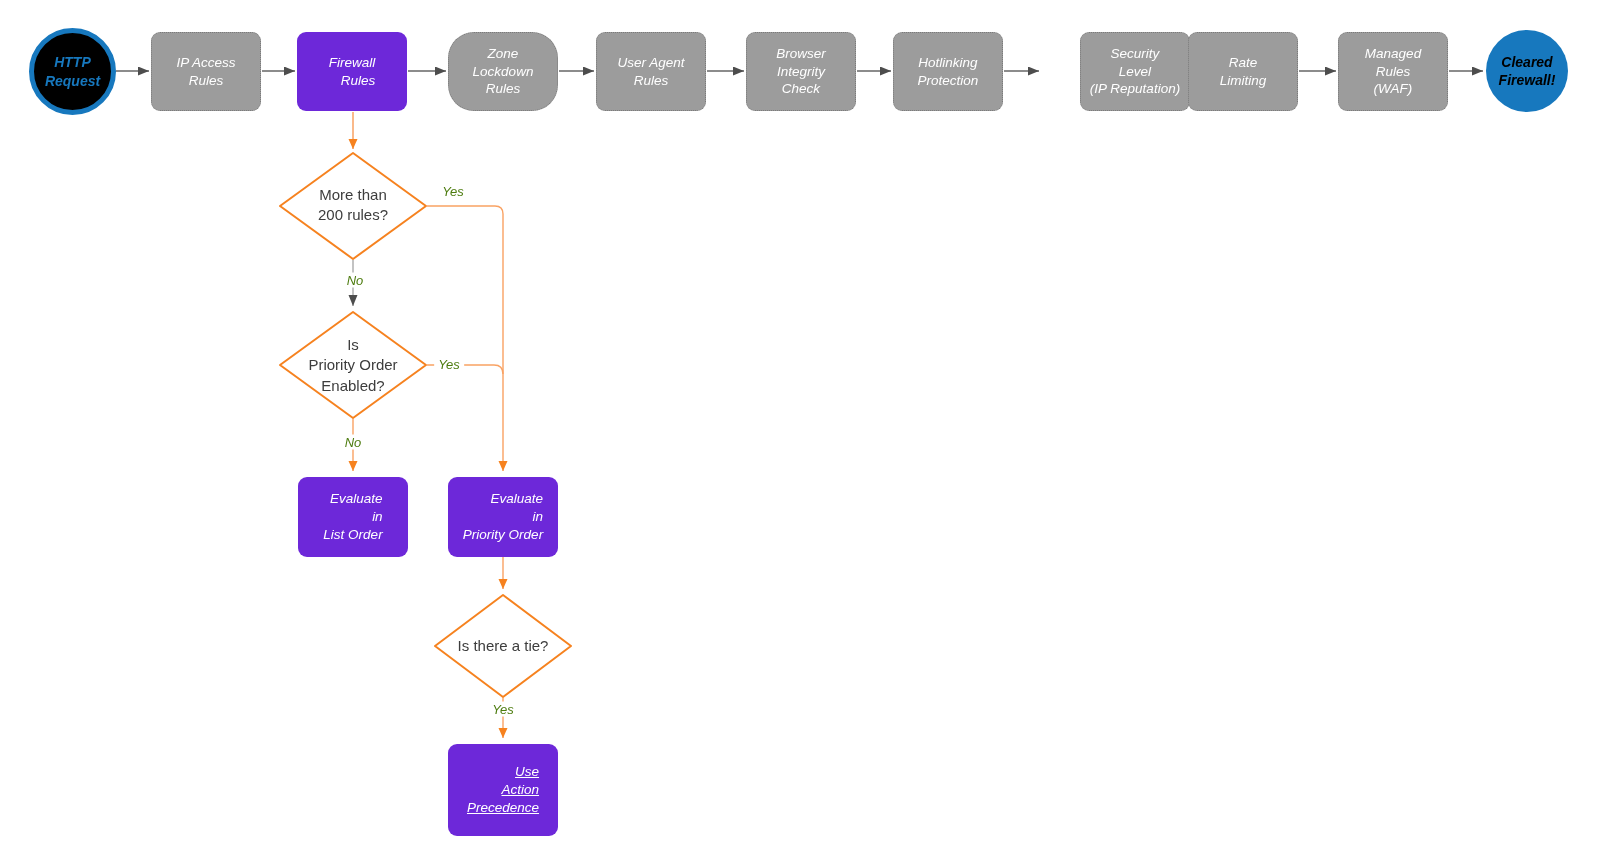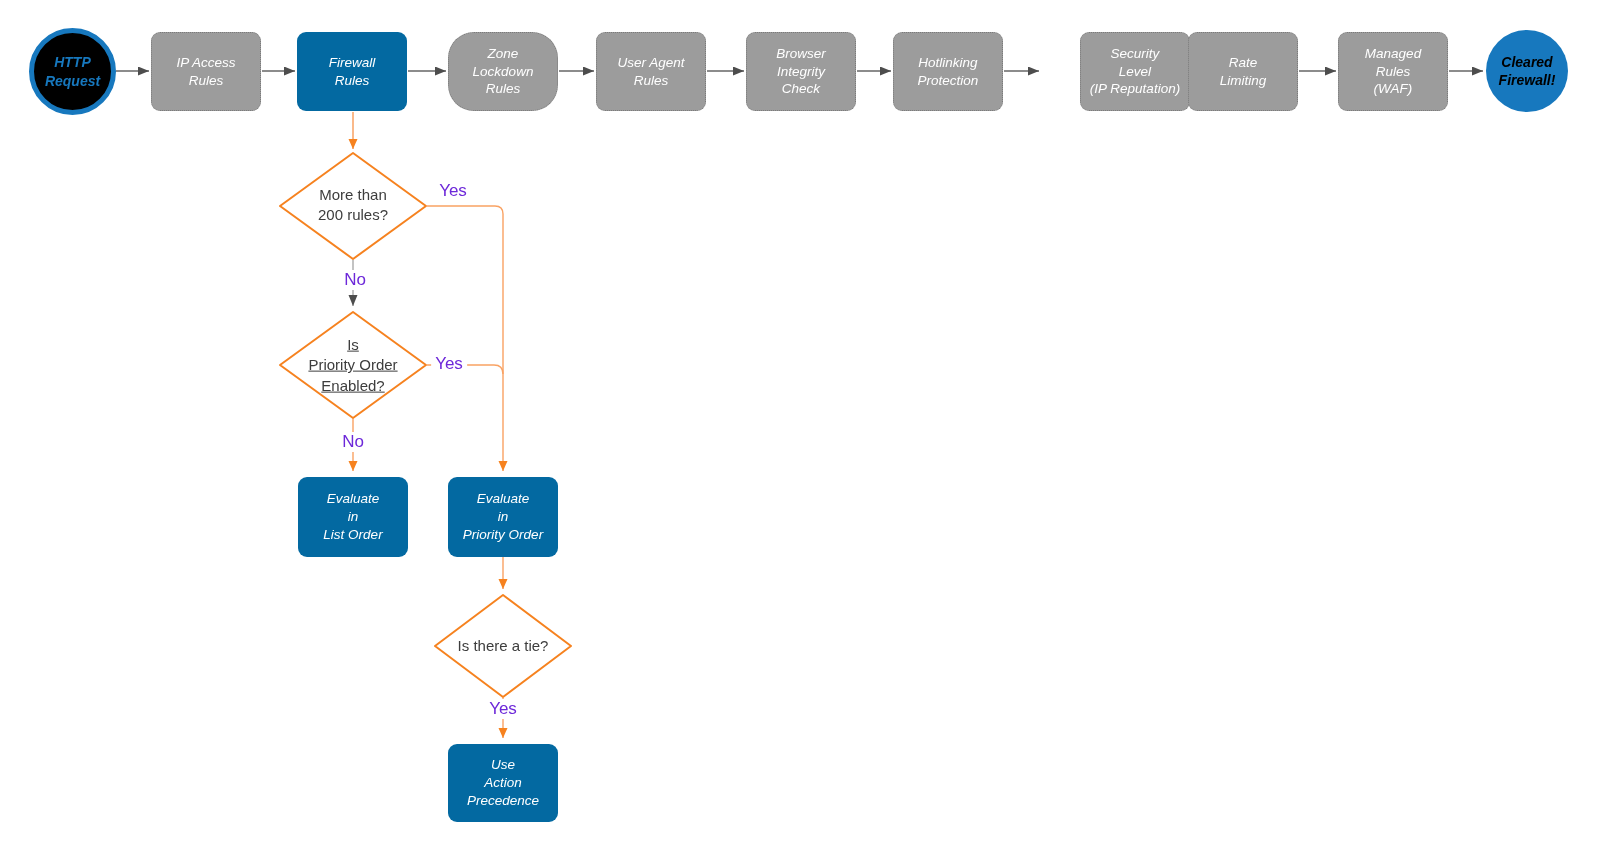--- a/index.html
+++ b/index.html
@@ -10,32 +10,32 @@
   .wires { position:absolute; left:0; top:0; }
   .node {
     position:absolute; display:flex; align-items:center; justify-content:center;
     text-align:center; white-space:pre-line; box-sizing:border-box;
   }
   .box {
     width:110px; height:79px; border-radius:9px; color:#ffffff;
     font-style:italic; font-size:13.5px; line-height:1.32;
   }
   .gray   { background:#9c9c9c; border:1px dotted rgba(60,60,60,0.35); }
-  .orange { background:#0369a1; }
+  .orange { background:#6d28d9;text-align:right; }
   .action { width:110px; height:80px; }
   .circle { border-radius:50%; font-weight:bold; font-style:italic; font-size:14px; line-height:1.3; }
   .start  { width:87px; height:87px; background:#000000; border:5px solid #1778BE; color:#1778BE; }
   .end    { width:82px; height:82px; background:#1778BE; color:#000000; }
   .diamond-label {
     position:absolute; transform:translate(-50%,-50%); color:#3d3d3d;
     font-size:15px; line-height:1.35; text-align:center; white-space:pre-line; width:130px;
   }
   .edge-label {
-    position:absolute; transform:translate(-50%,-50%); color:#6d28d9;
-    font-size:17px; background:#ffffff; padding:0 4px;
+    position:absolute; transform:translate(-50%,-50%); color:#4d7c0f;
+    font-size:13px; font-style:italic; background:#ffffff; padding:0 4px;
   }
 </style>
 </head>
 <body>
 
 <div class="stage">
 
   <svg class="wires" width="1600" height="858" viewBox="0 0 1600 858">
     <defs>
       <marker id="mGray" markerUnits="userSpaceOnUse" markerWidth="12" markerHeight="10" refX="11" refY="4.5" orient="auto">
@@ -95,32 +95,32 @@
 Level
 (IP Reputation)</div>
   <div class="node box gray" style="left:1188px; top:32px;">Rate
 Limiting</div>
   <div class="node box gray" style="left:1338px; top:32px;">Managed
 Rules
 (WAF)</div>
 
   <div class="diamond-label" style="left:353px; top:205px;">More than
 200 rules?</div>
-  <div class="diamond-label" style="left:353px; top:365px;text-decoration:underline;">Is
+  <div class="diamond-label" style="left:353px; top:365px;">Is
 Priority Order
 Enabled?</div>
   <div class="diamond-label" style="left:503px; top:646px;">Is there a tie?</div>
 
   <div class="node box orange action" style="left:298px; top:477px;">Evaluate
 in
 List Order</div>
   <div class="node box orange action" style="left:448px; top:477px;">Evaluate
 in
 Priority Order</div>
-  <div class="node box orange action" style="left:448px; top:744px; height:78px;">Use
+  <div class="node box orange action" style="left:448px; top:744px; height:92px;text-decoration:underline;">Use
 Action
 Precedence</div>
 
   <div class="edge-label" style="left:453px; top:191px; background:transparent;">Yes</div>
   <div class="edge-label" style="left:355px; top:280px;">No</div>
   <div class="edge-label" style="left:449px; top:364px;">Yes</div>
   <div class="edge-label" style="left:353px; top:442px;">No</div>
   <div class="edge-label" style="left:503px; top:709px;">Yes</div>
 
 </div>

